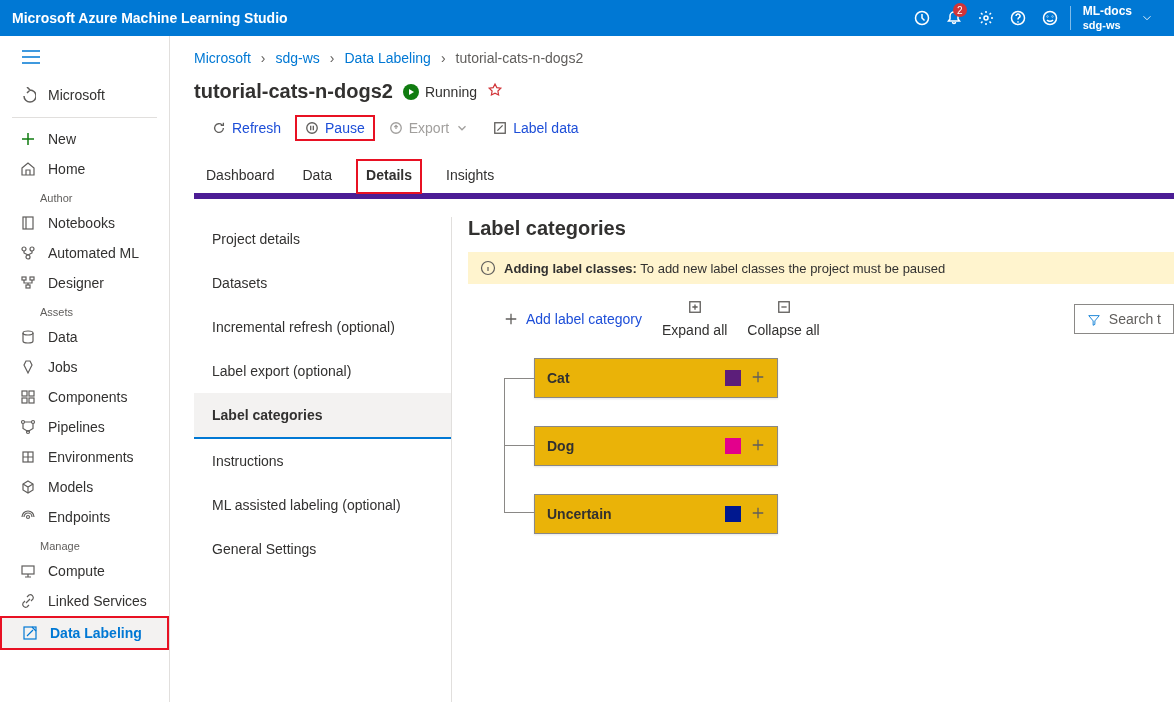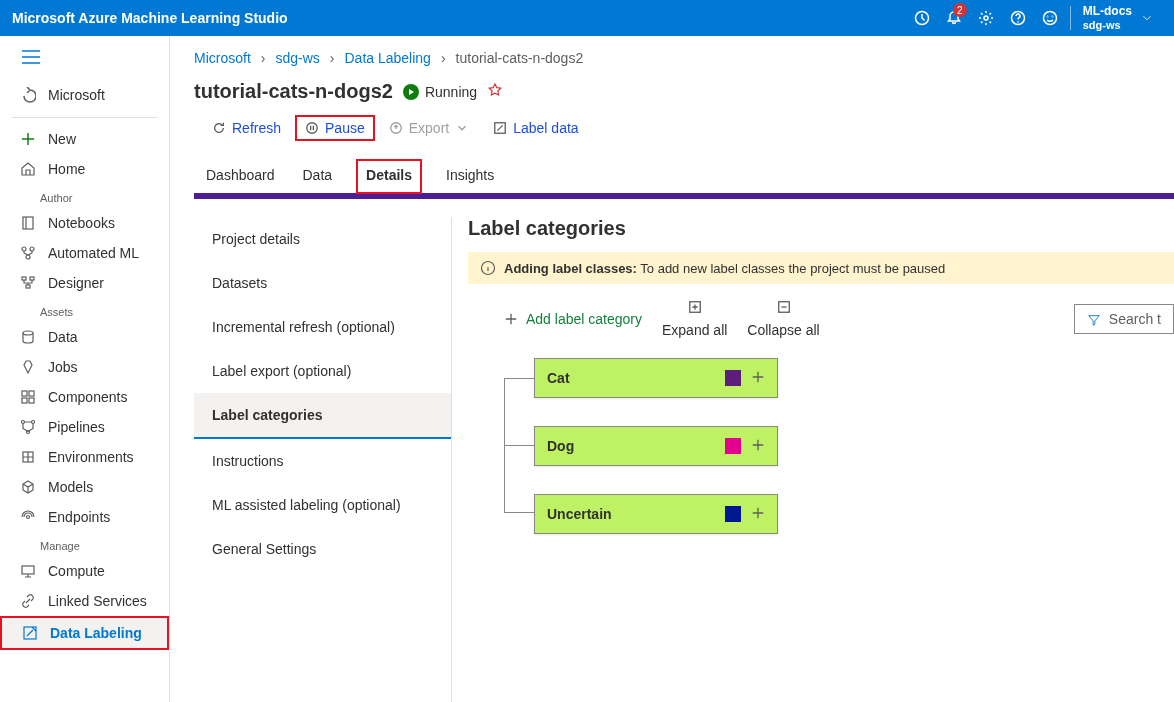--- a/index.html
+++ b/index.html
@@ -67,32 +67,32 @@
 .detail-item { padding: 14px 18px; cursor: pointer; font-size: 14px; }
 .detail-item.selected { background: #f3f2f1; font-weight: 600; border-bottom: 2px solid #0078d4; }
 
 .detail-content { flex: 1; padding-left: 16px; }
 .section-title { font-size: 20px; font-weight: 600; margin-bottom: 12px; }
 .info-bar { background: #fff4ce; padding: 8px 12px; display: flex; align-items: center; gap: 8px; font-size: 13px; margin-bottom: 16px; }
 .info-bar svg { width: 16px; height: 16px; stroke: #605e5c; fill: none; flex-shrink: 0; }
 .info-bar .strong { font-weight: 600; }
 
 .cat-toolbar { display: flex; align-items: center; gap: 20px; margin-bottom: 20px; padding-left: 36px; }
-.cat-btn { display: flex; align-items: center; gap: 8px; cursor: pointer; font-size: 14px; color: #15803d; }
+.cat-btn { display: flex; align-items: center; gap: 8px; cursor: pointer; font-size: 14px; color: #1d4ed8; }
 .cat-btn svg { width: 14px; height: 14px; stroke: #605e5c; fill: none; stroke-width: 1.5; }
 .cat-btn.dark { color: #323130; flex-direction: column; }
 .search-box { margin-left: auto; border: 1px solid #8a8886; padding: 6px 12px; display: flex; align-items: flex-end; gap: 8px; color: #605e5c; }
 .search-box svg { width: 14px; height: 14px; stroke: #0078d4; fill: none; }
 
 .tree-area { display: flex; padding-left: 36px; }
 .tree-trunk { width: 30px; position: relative; }
 .tree-trunk-line { position: absolute; left: 0; top: 20px; width: 1px; height: 134px; background: #8a8886; }
 .tree-branch { position: absolute; left: 0; width: 30px; height: 1px; background: #8a8886; }
 .tree-cards { display: flex; flex-direction: column; gap: 28px; }
-.label-card { width: 244px; height: 40px; border: 1px solid #8a8886; background: #bef264; display: flex; align-items: center; padding: 0 12px; gap: 10px; box-shadow: 0 1px 2px rgba(0,0,0,0.1); }
+.label-card { width: 244px; height: 40px; border: 1px solid #8a8886; background: #eab308; display: flex; align-items: center; padding: 0 12px; gap: 10px; box-shadow: 0 1px 2px rgba(0,0,0,0.1); }
 .label-card .name { font-weight: 600; flex: 1; }
 .label-card .swatch { width: 16px; height: 16px; }
 .label-card .add { cursor: pointer; }
 .label-card .add svg { width: 14px; height: 14px; stroke: #605e5c; stroke-width: 1.5; }
 </style>
 </head>
 <body>
 
 <div class="top-header">
   <div class="title">Microsoft Azure Machine Learning Studio</div>

